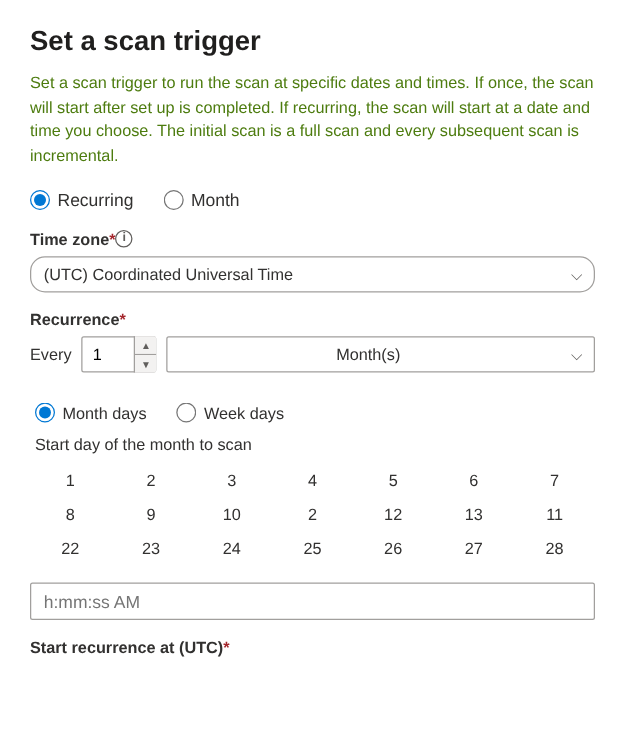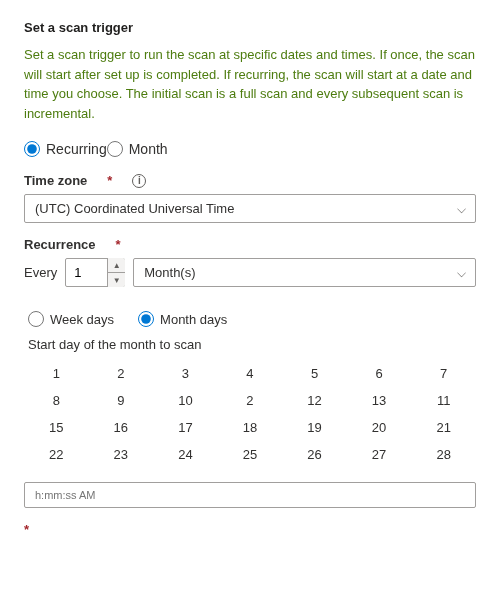--- a/index.html
+++ b/index.html
@@ -6,43 +6,43 @@
     body {
       font-family: 'Segoe UI', Arial, sans-serif;
       font-size: 14px;
       color: #323130;
       background: #fff;
       width: 500px;
       min-height: 590px;
       padding: 20px 24px 16px 24px;
     }
     h2 {
-      font-size: 13px;
+      font-size: 22px;
       font-weight: 600;
       margin-bottom: 10px;
       color: #201f1e;
     }
     .description {
       font-size: 13px;
       color: #4d7c0f;
       margin-bottom: 18px;
       line-height: 1.5;
     }
     .section-label {
       font-size: 13px;
       font-weight: 600;
       margin-bottom: 6px;
       display: flex;
-      align-items: center;
-      gap: 20px;
+      gap: 0;
     }
     .required { color: #a4262c; }
     .radio-group {
       display: flex;
       align-items: center;
+      gap: 24px;
       margin-bottom: 16px;
     }
     .radio-item {
       display: flex;
       align-items: center;
       gap: 6px;
       cursor: pointer;
     }
     .radio-item input[type="radio"] {
       accent-color: #0078d4;
@@ -58,21 +58,21 @@
       margin-bottom: 14px;
     }
     .select-wrapper {
       position: relative;
       width: 100%;
     }
     .select-wrapper select {
       width: 100%;
       padding: 6px 30px 6px 10px;
       border: 1px solid #a19f9d;
-      border-radius: 2px;
+      border-radius: 12px;
       font-size: 13px;
       color: #323130;
       background: #fff;
       appearance: none;
       -webkit-appearance: none;
       cursor: pointer;
       outline: none;
     }
     .chevron-icon {
       position: absolute;
@@ -138,20 +138,21 @@
       padding: 6px 30px 6px 10px;
       border: 1px solid #a19f9d;
       border-radius: 2px;
       font-size: 13px;
       color: #323130;
       background: #fff;
       appearance: none;
       -webkit-appearance: none;
       cursor: pointer;
       outline: none;
+      text-align: center;
     }
     .subradio-group {
       display: flex;
       align-items: center;
       gap: 24px;
       margin-bottom: 10px;
       padding-left: 4px;
     }
     .subradio-item {
       display: flex;
@@ -186,21 +187,21 @@
       color: #323130;
     }
     .calendar-grid td.special {
       color: #323130;
     }
     .text-input {
       width: 100%;
       padding: 6px 10px;
       border: 1px solid #a19f9d;
       border-radius: 2px;
-      font-size: 11px;
+      font-size: 14px;
       color: #be185d;
       outline: none;
     }
     .info-icon {
       display: inline-flex;
       align-items: center;
       justify-content: center;
       width: 14px;
       height: 14px;
       border: 1px solid #605e5c;
@@ -265,26 +266,26 @@
         <option>Week(s)</option>
         <option>Day(s)</option>
       </select>
       <span class="chevron-icon">⌵</span>
     </div>
   </div>
 </div>
 
 <div class="subradio-group">
   <div class="subradio-item">
+    <input type="radio" name="daytype" id="monthdays" checked="" style="">
+    <label for="monthdays">Month days</label>
+  </div>
+  <div class="subradio-item">
     <input type="radio" name="daytype" id="weekdays" style="">
     <label for="weekdays">Week days</label>
-  </div>
-  <div class="subradio-item">
-    <input type="radio" name="daytype" id="monthdays" checked="" style="">
-    <label for="monthdays">Month days</label>
   </div>
 </div>
 
 <div class="day-select-label">Start day of the month to scan</div>
 
 <table class="calendar-grid">
   <tbody id="calendar-body">
   <tr>
         <td>1</td>
         <td>2</td>
@@ -297,42 +298,34 @@
       <tr>
         <td>8</td>
         <td>9</td>
         <td>10</td>
         <td>2</td>
         <td>12</td>
         <td>13</td>
         <td>11</td>
       </tr>
       <tr>
-        <td>15</td>
-        <td>16</td>
-        <td>17</td>
-        <td>18</td>
-        <td>19</td>
-        <td>20</td>
-        <td>21</td>
-      </tr>
-      <tr>
         <td>22</td>
         <td>23</td>
         <td>24</td>
         <td>25</td>
         <td>26</td>
         <td>27</td>
         <td>28</td>
       </tr>
     </tbody>
 </table>
 
 <div class="field-group">
   <input type="text" class="text-input" placeholder="h:mm:ss AM" style="">
 </div>
 
 <div class="field-group">
   <div class="section-label">
+    <span>Start recurrence at (UTC)</span>
     <span class="required">*</span>
   </div>
 
 </div>
 
 </body></html>

